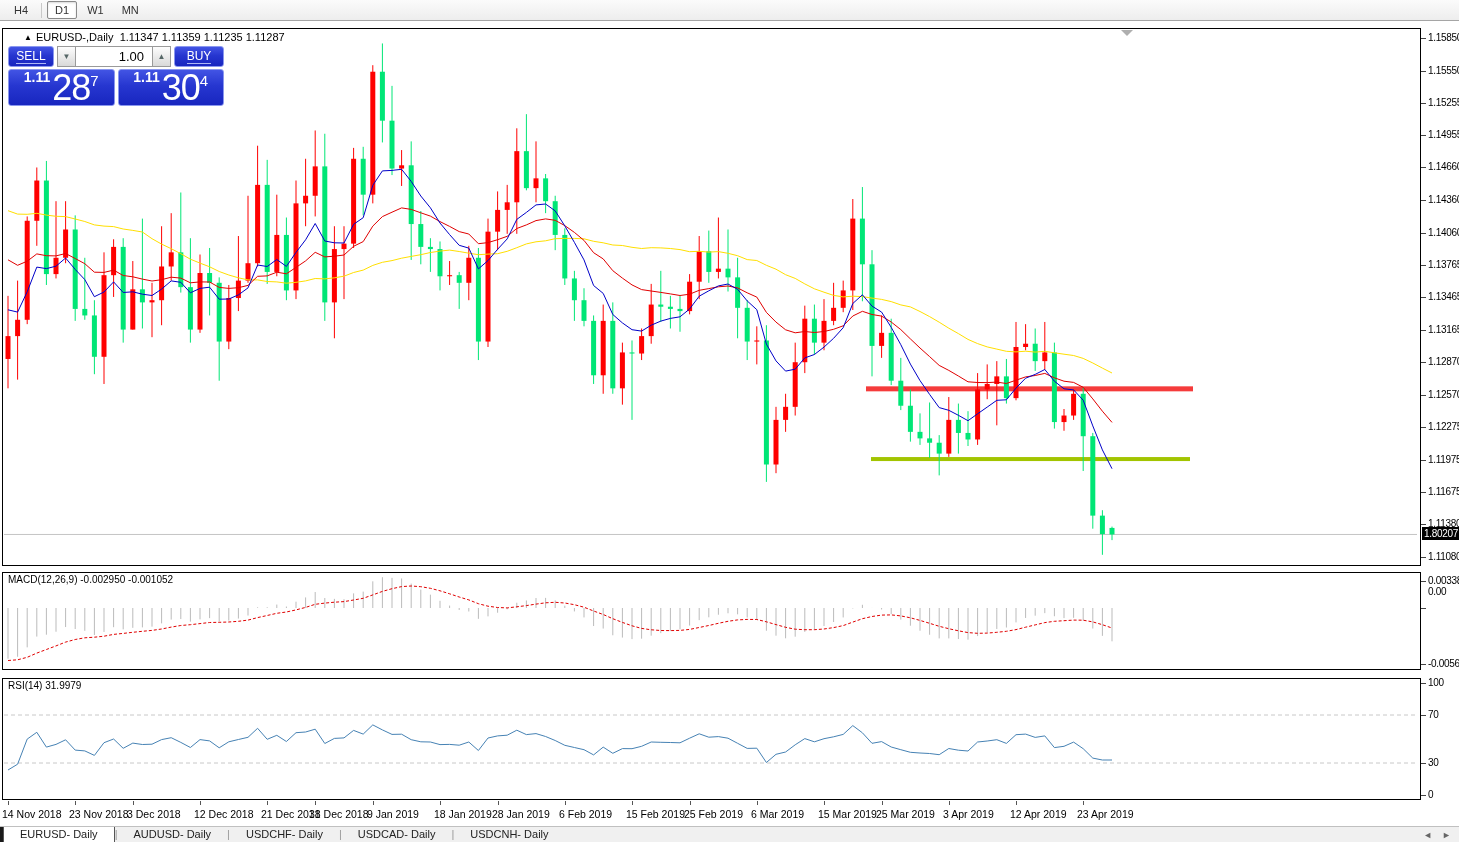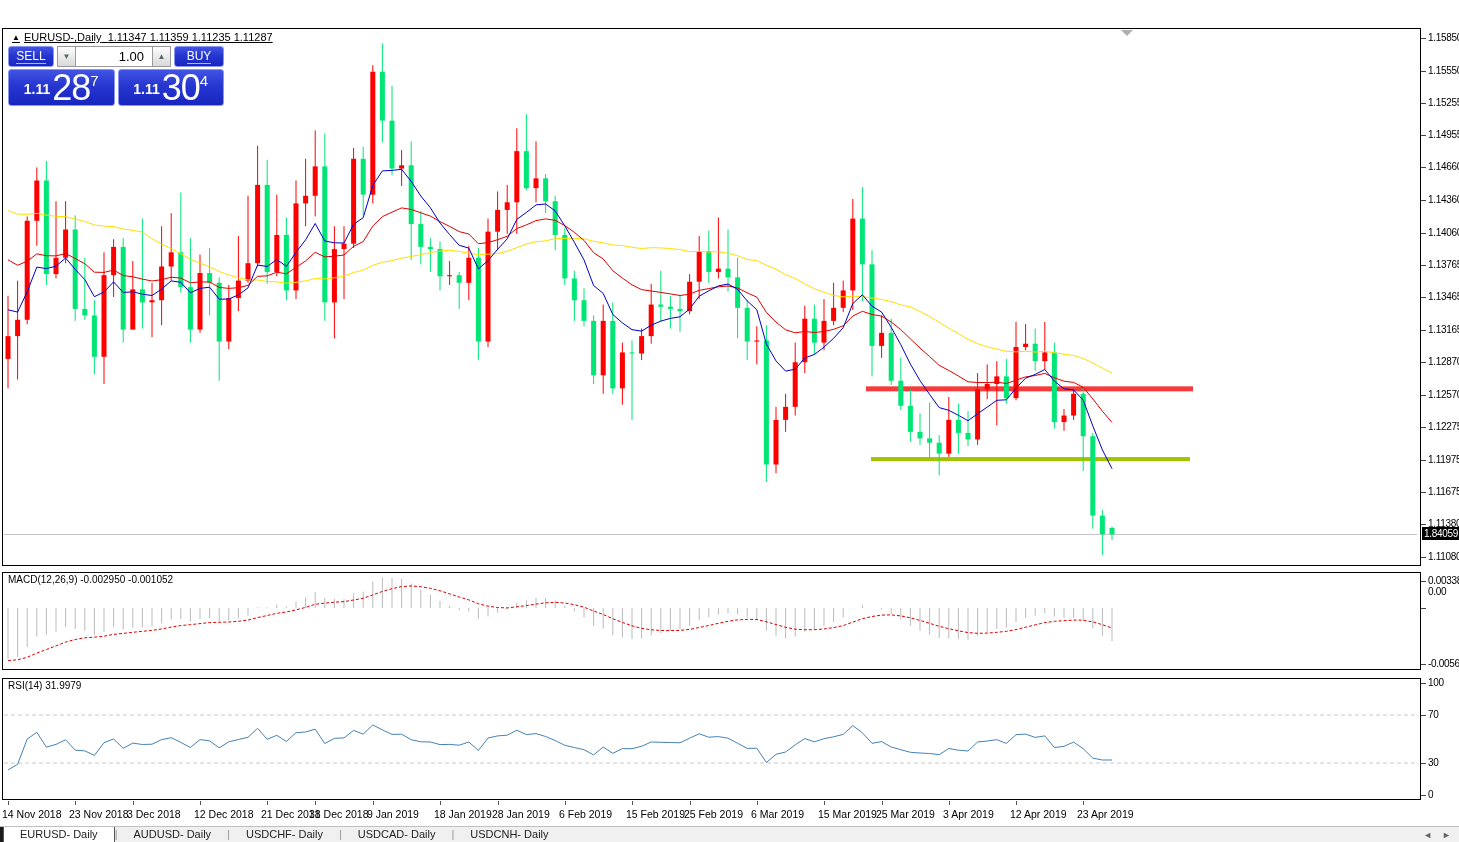--- a/index.html
+++ b/index.html
@@ -9,21 +9,21 @@
   .tfbtn{font-size:11px;color:#333;padding:2px 7px;margin-right:2px;border:1px solid transparent;border-radius:2px;cursor:default;}
   .tfbtn.active{background:#fff;border:1px solid #8a8a8a;box-shadow:inset 0 1px 2px rgba(0,0,0,.15);}
   .tb-div{width:1px;height:15px;background:#c8c8c8;margin:0 5px 0 3px;}
   
   .pane{position:absolute;background:#fff;border:1px solid #000;}
   #main-pane{left:2px;top:28px;width:1417px;height:536px;}
   #macd-pane{left:2px;top:572px;width:1417px;height:96px;}
   #rsi-pane{left:2px;top:678px;width:1417px;height:120px;}
   .pane svg{display:block;}
   
-  #chart-title{position:absolute;left:12px;top:31px;font-size:11px;color:#000;z-index:5;white-space:nowrap;text-decoration:underline;}
+  #chart-title{position:absolute;left:24px;top:31px;font-size:11px;color:#000;z-index:5;white-space:nowrap;}
   #chart-title .tri{font-size:8px;vertical-align:1px;margin-right:4px;}
   .ind-label{position:absolute;font-size:10px;color:#000;z-index:5;white-space:nowrap;}
   
   #axis-col{position:absolute;left:1421px;top:28px;width:38px;height:797px;font-size:10px;color:#000;}
   .tick{position:absolute;left:0;width:5px;height:1px;background:#444;}
   .axlab{position:absolute;left:7px;white-space:nowrap;letter-spacing:-0.3px;}
   #price-tag{position:absolute;left:1px;width:37px;height:13px;background:#000;color:#fff;font-size:10px;line-height:13px;text-align:left;padding-left:2px;letter-spacing:-0.3px;box-sizing:border-box;}
   
   #date-row{position:absolute;left:0;top:801px;width:1459px;height:25px;background:#fff;}
   .dtick{position:absolute;top:0;width:1px;height:4px;background:#555;}
@@ -41,29 +41,36 @@
   .tp-row{display:flex;height:21px;margin-bottom:2px;border-radius:9px;}
   .tp-row2{display:flex;height:37px;gap:3px;}
   .tp-btn{background:linear-gradient(180deg,#4254e4 0%,#2636d0 45%,#1826bf 100%);border:1px solid #8a97ef;border-radius:3px;color:#fff;font-size:12px;display:flex;align-items:center;justify-content:center;box-sizing:border-box;}
   .tp-sell-btn{width:46px;margin-right:3px;}
   .tp-buy-btn{width:50px;margin-left:3px;}
   .tp-underline{border-bottom:1px solid #aeb8f5;padding-bottom:0px;}
   .tp-spin{display:flex;flex:1;height:21px;}
   .spin{width:19px;height:21px;background:linear-gradient(#fdfdfd,#d9d9d9);border:1px solid #9a9a9a;color:#566;font-size:8px;padding:0;box-sizing:border-box;}
   #volume-field{flex:1;width:60px;height:21px;border:1px solid #9a9a9a;border-left:none;border-right:none;text-align:right;font-size:13px;font-family:"Liberation Sans",sans-serif;padding:0 8px 0 0;box-sizing:border-box;}
   .tp-big{flex:1;background:linear-gradient(180deg,#4254e4 0%,#2636d0 45%,#1826bf 100%);border:1px solid #8a97ef;border-radius:3px;color:#fff;display:flex;align-items:baseline;justify-content:center;box-sizing:border-box;padding-top:1px;}
-  .tp-big .pfx{font-size:14px;font-weight:bold;margin-right:2px;align-self:flex-end;margin-bottom:8px;}
+  .tp-big .pfx{font-size:14px;font-weight:bold;margin-right:2px;align-self:flex-end;margin-bottom:20px;}
   .tp-big .big{font-size:36px;line-height:34px;letter-spacing:-1px;}
   .tp-big .sup{font-size:15px;align-self:flex-start;margin-top:1px;}
 </style>
 </head>
 <body>
 
 <div id="app">
 
+  <div id="toolbar">
+      <div class="tfbtn">H4</div>
+      <div class="tb-div"></div>
+      <div class="tfbtn active">D1</div>
+      <div class="tfbtn">W1</div>
+      <div class="tfbtn">MN</div>
+    </div>
 
   <div id="main-pane" class="pane">
     <svg id="svg-main" width="1415" height="534">
         <line x1="1" y1="505.45440000000065" x2="1414" y2="505.45440000000065" stroke="#C4C4C4" stroke-width="1"></line>
         <polygon points="1118,1 1130,1 1124,7" fill="#AFAFAF"></polygon>
         <rect x="863" y="357.33600000000007" width="327" height="5" fill="#F53B3B"></rect>
         <rect x="868" y="428.056000000002" width="319" height="4" fill="#A2C400"></rect>
         <line x1="5" y1="266.85600000000056" x2="5" y2="359.33600000000007" stroke="#FF0000" stroke-width="1"></line>
         <rect x="2.5" y="307.112000000001" width="5" height="22.8479999999999" fill="#FF0000"></rect>
         <line x1="14.600000000000001" y1="251.62399999999985" x2="14.600000000000001" y2="350.632000000001" stroke="#FF0000" stroke-width="1"></line>
@@ -477,21 +484,21 @@
       <div class="tick" style="top: 636px;"></div>
       <div class="axlab" style="top: 630px;">-0.0056663</div>
       <div class="tick" style="top: 655px;"></div>
       <div class="axlab" style="top: 649px;">100</div>
       <div class="tick" style="top: 687px;"></div>
       <div class="axlab" style="top: 681px;">70</div>
       <div class="tick" style="top: 735px;"></div>
       <div class="axlab" style="top: 729px;">30</div>
       <div class="tick" style="top: 767px;"></div>
       <div class="axlab" style="top: 761px;">0</div>
-      <div id="price-tag" style="top: 499px;">1.84059</div>
+      <div id="price-tag" style="top: 499px;">1.80207</div>
     </div>
   <div id="date-row">
       <div class="dtick" style="left: 8px;"></div>
       <div class="dlab" style="left: 2px; text-align: center;">14 Nov 2018</div>
       <div class="dtick" style="left: 75px;"></div>
       <div class="dlab" style="left: 69px;">23 Nov 2018</div>
       <div class="dtick" style="left: 133px;"></div>
       <div class="dlab" style="left: 127px;">3 Dec 2018</div>
       <div class="dtick" style="left: 200px;"></div>
       <div class="dlab" style="left: 194px;">12 Dec 2018</div>

